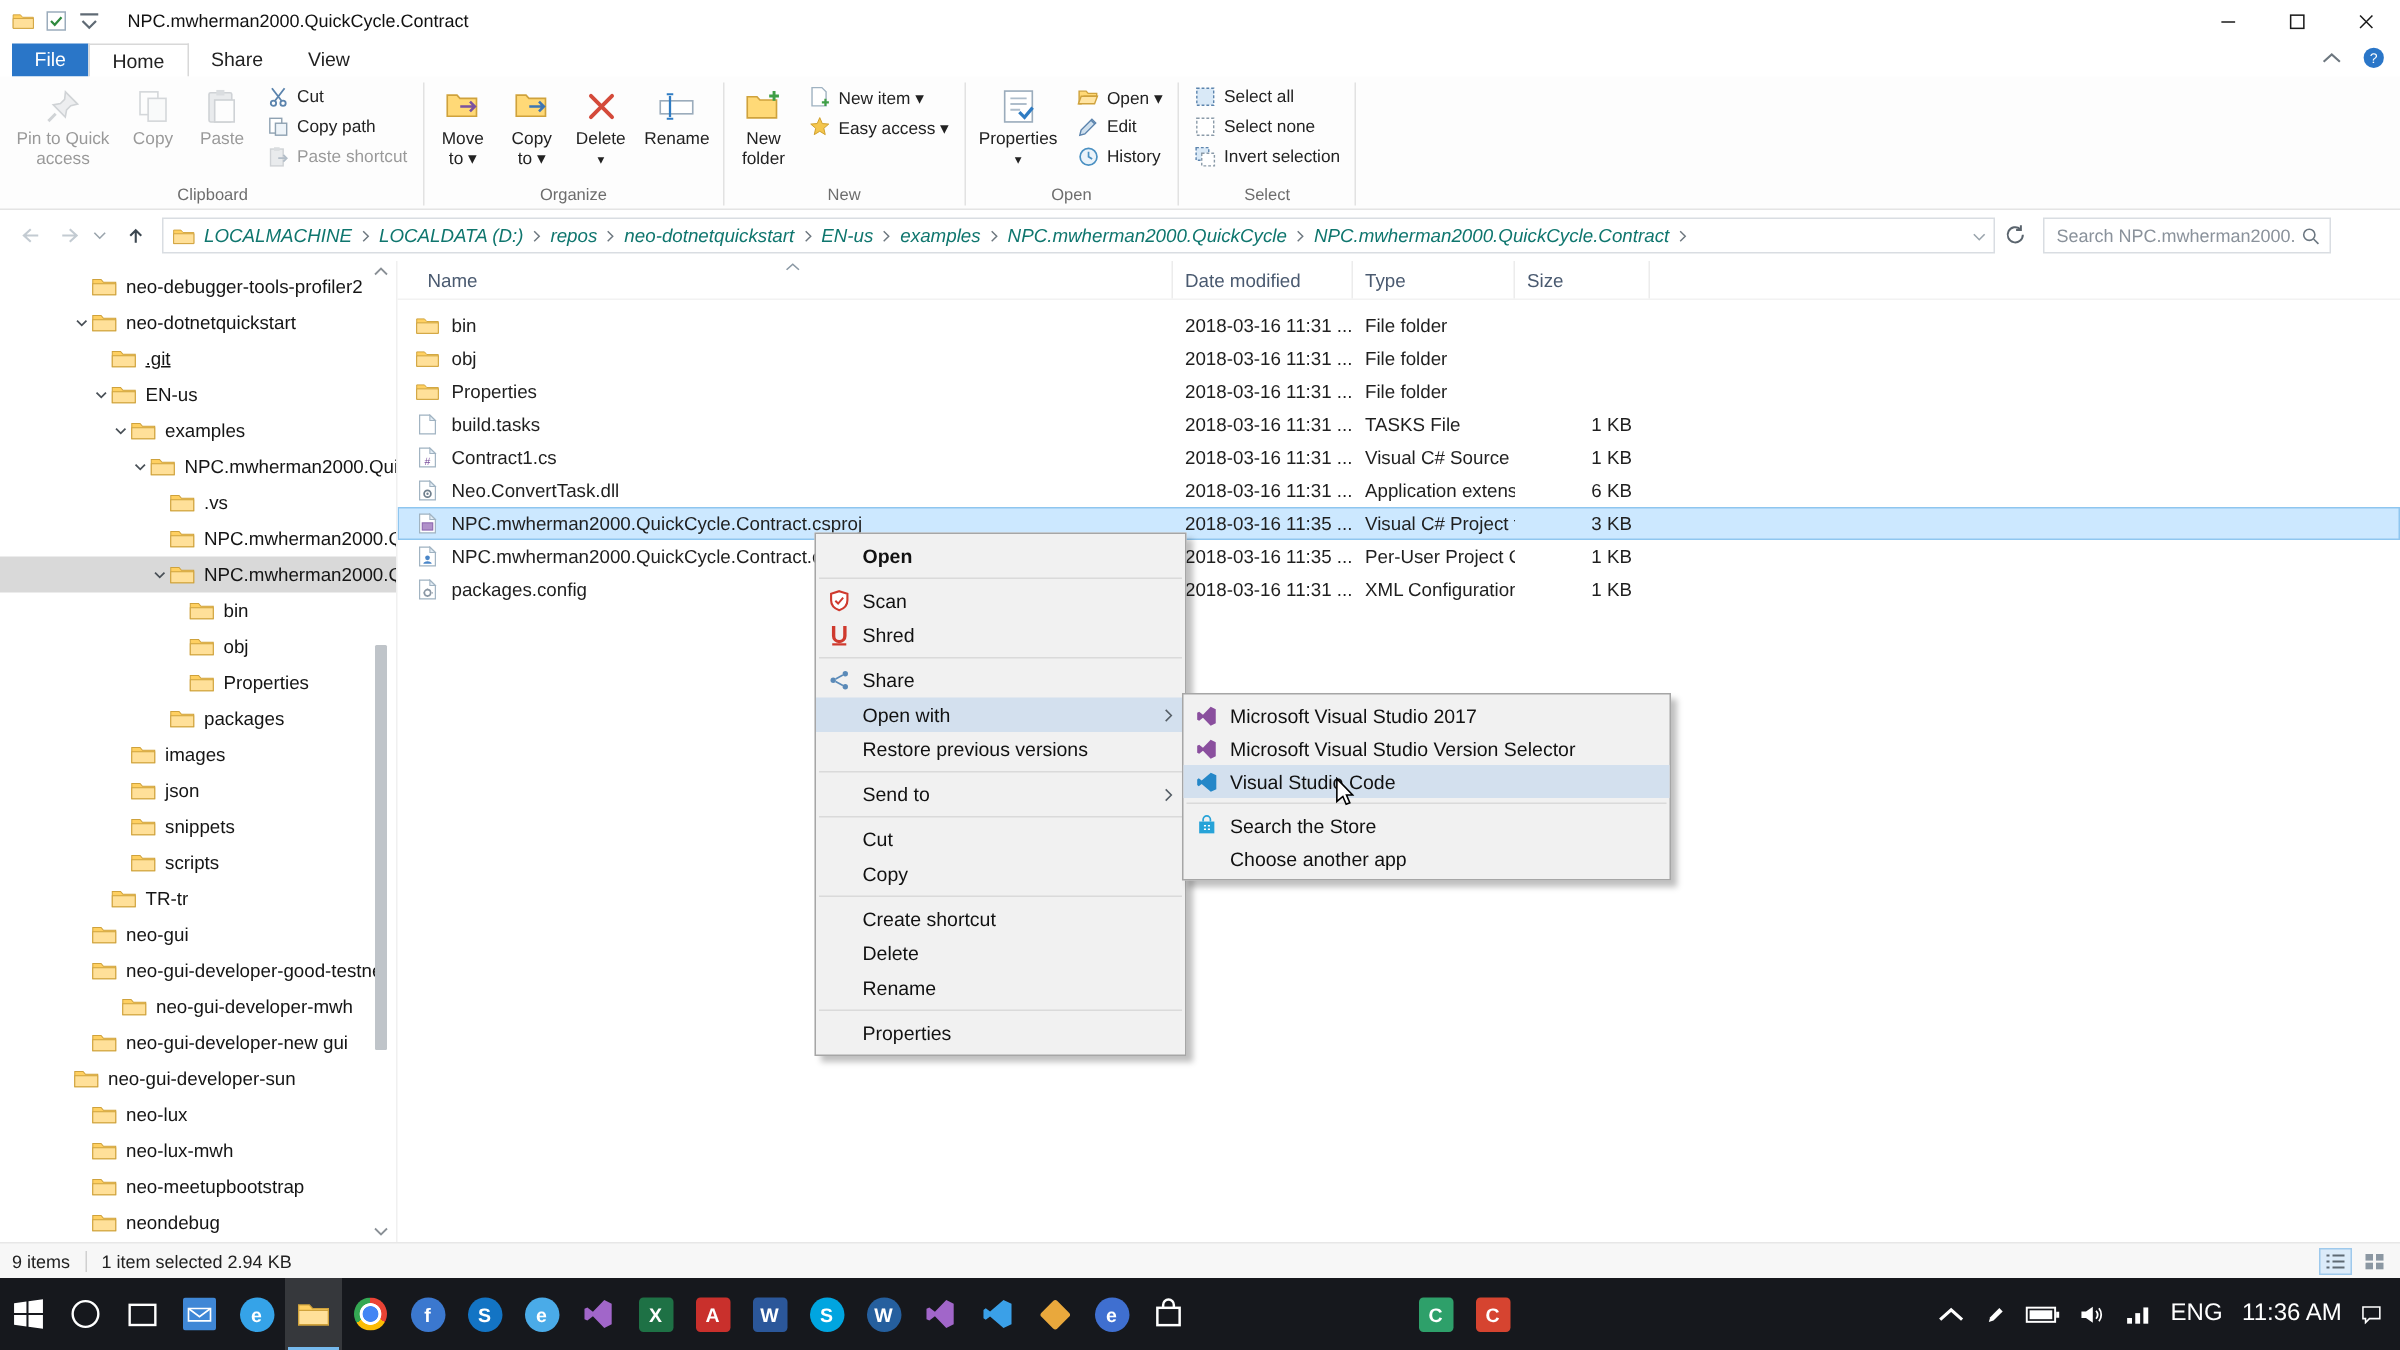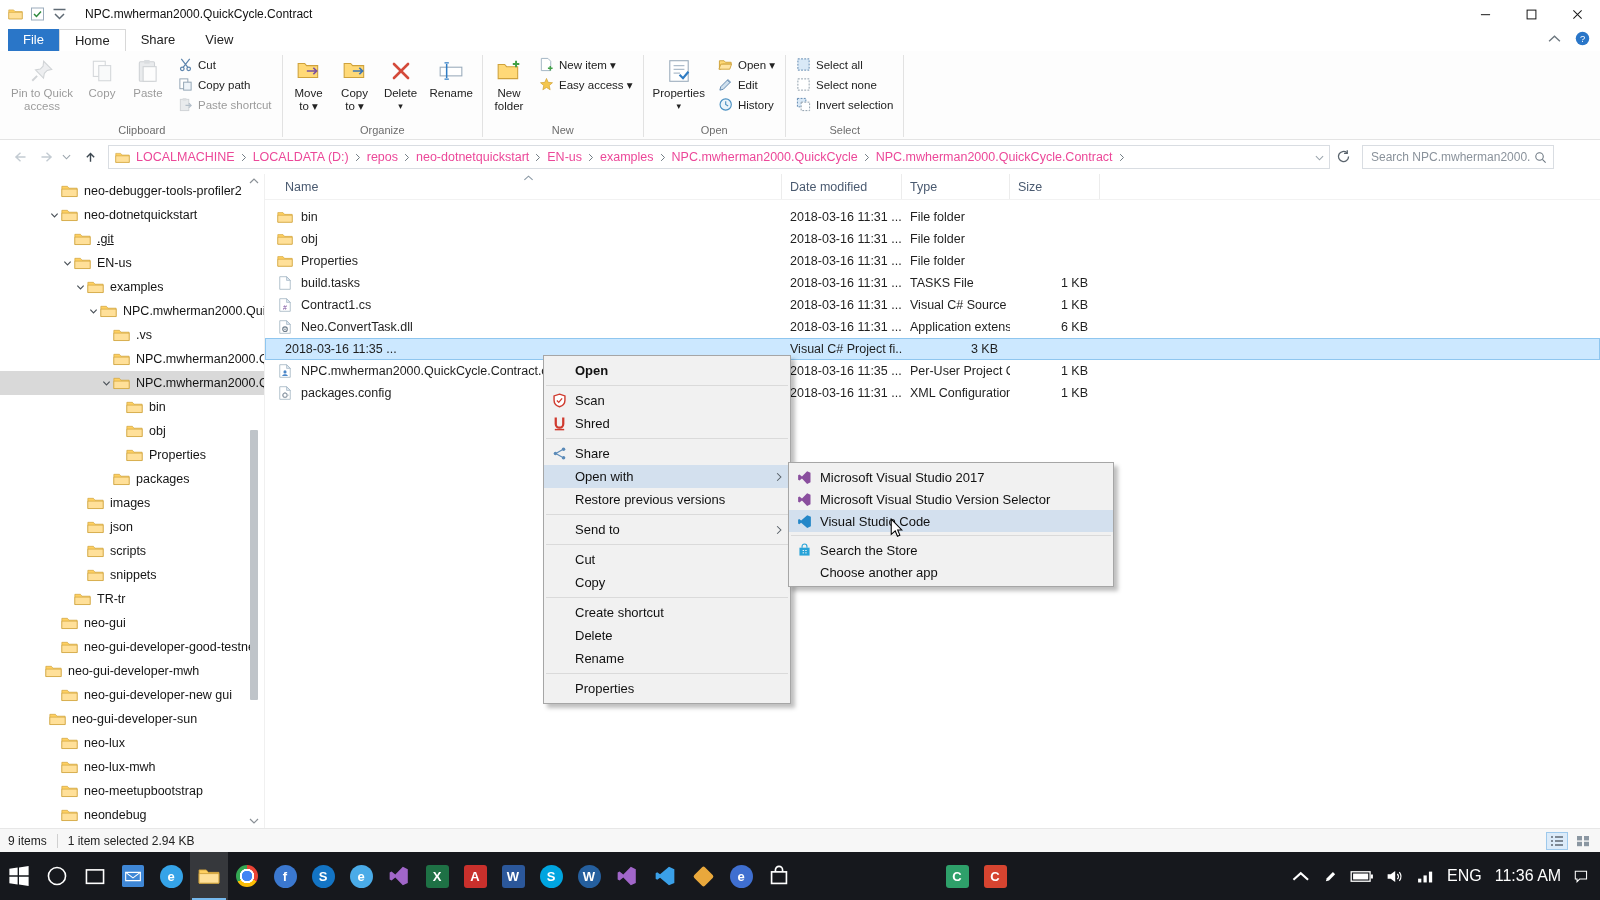--- a/index.html
+++ b/index.html
@@ -40,21 +40,21 @@
 .rsmall{display:flex;align-items:center;gap:5px;padding:2px 6px 2px 2px;border-radius:2px;font-size:11.5px;color:#222;white-space:nowrap;}
 .rsmall .ic svg{width:15px;height:15px;}
 .dis{opacity:.45;filter:grayscale(.6);}
 
 
 #navbar{position:absolute;left:0;top:140px;width:1600px;height:34px;background:#fff;}
 .navbtn{position:absolute;top:7px;width:24px;height:20px;display:flex;align-items:center;justify-content:center;}
 .navbtn svg{width:15px;height:14px;}
 #crumbbox{position:absolute;left:108px;top:5px;width:1222px;height:24px;border:1px solid #d9dde2;background:#fff;display:flex;align-items:center;padding:0 22px 0 6px;overflow:hidden;}
 #crumbbox .ic.croot svg{width:15px;height:13px;}
-.crumb{font-size:12.5px;color:#ec4899;padding:0 6px;white-space:nowrap;}
+.crumb{font-size:12.5px;color:#0f766e;padding:0 6px;white-space:nowrap;font-style:italic;}
 .crumbsep{display:inline-flex;}
 .crumbsep svg{width:6px;height:9px;}
 #crumb-drop{position:absolute;right:5px;top:9px;}
 #crumb-drop svg{width:9px;height:6px;}
 #refreshbtn{position:absolute;left:1336px;top:9px;}
 #refreshbtn svg{width:15px;height:15px;}
 #searchbox{position:absolute;left:1362px;top:5px;width:192px;height:24px;border:1px solid #d9dde2;background:#fff;display:flex;align-items:center;}
 #searchbox input{flex:1;border:none;outline:none;font-family:"Liberation Sans",sans-serif;font-size:12px;color:#444;padding:0 4px 0 8px;background:transparent;}
 #searchbox input::placeholder{color:#8a929b;opacity:1;}
 #searchbox .ic svg{width:13px;height:13px;margin-right:6px;}
@@ -722,32 +722,32 @@
             <span class="tlabel">json</span>
           </div>
           <div class="titem" style="padding-left: 74px;">
             <span class="tchev"></span>
             <span class="ic">
               <svg viewBox="0 0 20 16">
                 <path d="M1 2.5h6.5L9.4 4.7H19v9.8H1z" fill="#ffd061" stroke="#cfa23c" stroke-width=".8"></path>
                 <path d="M1 5.8h18v8.7H1z" fill="#ffe099" stroke="#cfa23c" stroke-width=".8"></path>
               </svg>
             </span>
+            <span class="tlabel">snippets</span>
+          </div>
+          <div class="titem" style="padding-left: 74px;">
+            <span class="tchev"></span>
+            <span class="ic">
+              <svg viewBox="0 0 20 16">
+                <path d="M1 2.5h6.5L9.4 4.7H19v9.8H1z" fill="#ffd061" stroke="#cfa23c" stroke-width=".8"></path>
+                <path d="M1 5.8h18v8.7H1z" fill="#ffe099" stroke="#cfa23c" stroke-width=".8"></path>
+              </svg>
+            </span>
             <span class="tlabel">scripts</span>
           </div>
-          <div class="titem" style="padding-left: 74px;">
-            <span class="tchev"></span>
-            <span class="ic">
-              <svg viewBox="0 0 20 16">
-                <path d="M1 2.5h6.5L9.4 4.7H19v9.8H1z" fill="#ffd061" stroke="#cfa23c" stroke-width=".8"></path>
-                <path d="M1 5.8h18v8.7H1z" fill="#ffe099" stroke="#cfa23c" stroke-width=".8"></path>
-              </svg>
-            </span>
-            <span class="tlabel">snippets</span>
-          </div>
           <div class="titem" style="padding-left: 61px;">
             <span class="tchev"></span>
             <span class="ic">
               <svg viewBox="0 0 20 16">
                 <path d="M1 2.5h6.5L9.4 4.7H19v9.8H1z" fill="#ffd061" stroke="#cfa23c" stroke-width=".8"></path>
                 <path d="M1 5.8h18v8.7H1z" fill="#ffe099" stroke="#cfa23c" stroke-width=".8"></path>
               </svg>
             </span>
             <span class="tlabel">TR-tr</span>
           </div>
@@ -764,21 +764,21 @@
           <div class="titem" style="padding-left: 48px;">
             <span class="tchev"></span>
             <span class="ic">
               <svg viewBox="0 0 20 16">
                 <path d="M1 2.5h6.5L9.4 4.7H19v9.8H1z" fill="#ffd061" stroke="#cfa23c" stroke-width=".8"></path>
                 <path d="M1 5.8h18v8.7H1z" fill="#ffe099" stroke="#cfa23c" stroke-width=".8"></path>
               </svg>
             </span>
             <span class="tlabel">neo-gui-developer-good-testne</span>
           </div>
-          <div class="titem" style="padding-left: 32px;">
+          <div class="titem" style="padding-left: 68px;">
             <span class="tchev"></span>
             <span class="ic">
               <svg viewBox="0 0 20 16">
                 <path d="M1 2.5h6.5L9.4 4.7H19v9.8H1z" fill="#ffd061" stroke="#cfa23c" stroke-width=".8"></path>
                 <path d="M1 5.8h18v8.7H1z" fill="#ffe099" stroke="#cfa23c" stroke-width=".8"></path>
               </svg>
             </span>
             <span class="tlabel">neo-gui-developer-mwh</span>
           </div>
           <div class="titem" style="padding-left: 48px;">
@@ -950,20 +950,30 @@
                   <circle cx="7" cy="10.5" r=".9" fill="#6f7f8d"></circle>
                 </svg>
               </span>
               <span class="file-name">Neo.ConvertTask.dll</span>
             </div>
             <div class="fc date">2018-03-16 11:31 ...</div>
             <div class="fc type">Application extens...</div>
             <div class="fc size">6 KB</div>
           </div>
           <div class="frow sel">
+            <div class="fc name">
+              <span class="ic">
+                <svg viewBox="0 0 14 16">
+                  <path d="M1 .8h7.8L13 5v10.2H1z" fill="#fff" stroke="#9fb2c1" stroke-width=".9"></path>
+                  <path d="M8.8 .8L13 5H8.8z" fill="#e2ecf4" stroke="#9fb2c1" stroke-width=".8"></path>
+                  <rect x="3" y="7.5" width="8" height="5.5" fill="#b091c9" stroke="#8a63ad" stroke-width=".8"></rect>
+                </svg>
+              </span>
+              <span class="file-name">NPC.mwherman2000.QuickCycle.Contract.csproj</span>
+            </div>
             <div class="fc date">2018-03-16 11:35 ...</div>
             <div class="fc type">Visual C# Project fi...</div>
             <div class="fc size">3 KB</div>
           </div>
           <div class="frow">
             <div class="fc name">
               <span class="ic">
                 <svg viewBox="0 0 14 16">
                   <path d="M1 .8h7.8L13 5v10.2H1z" fill="#fff" stroke="#9fb2c1" stroke-width=".9"></path>
                   <path d="M8.8 .8L13 5H8.8z" fill="#e2ecf4" stroke="#9fb2c1" stroke-width=".8"></path>

